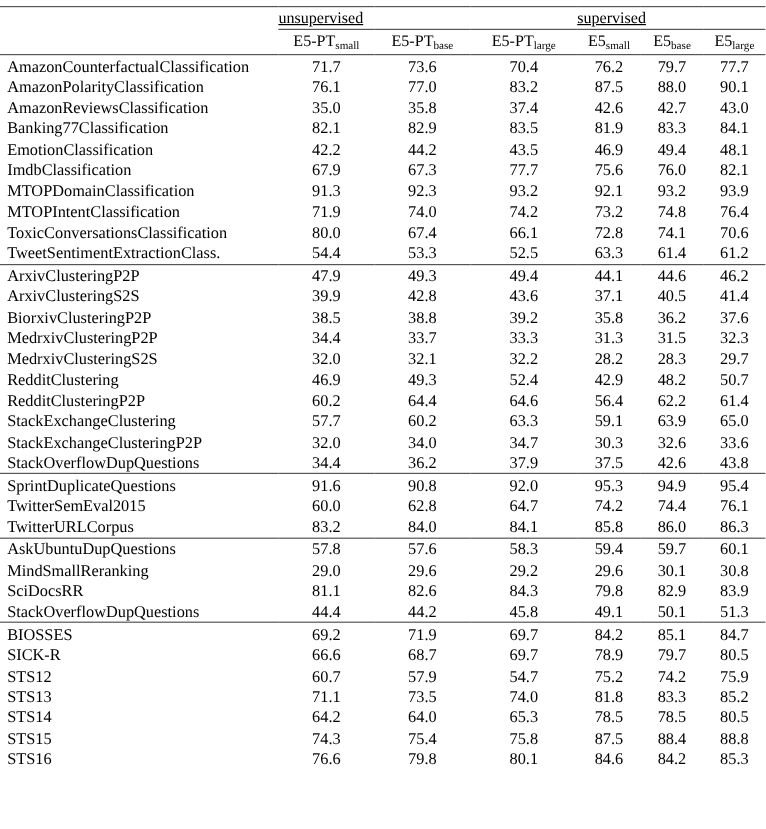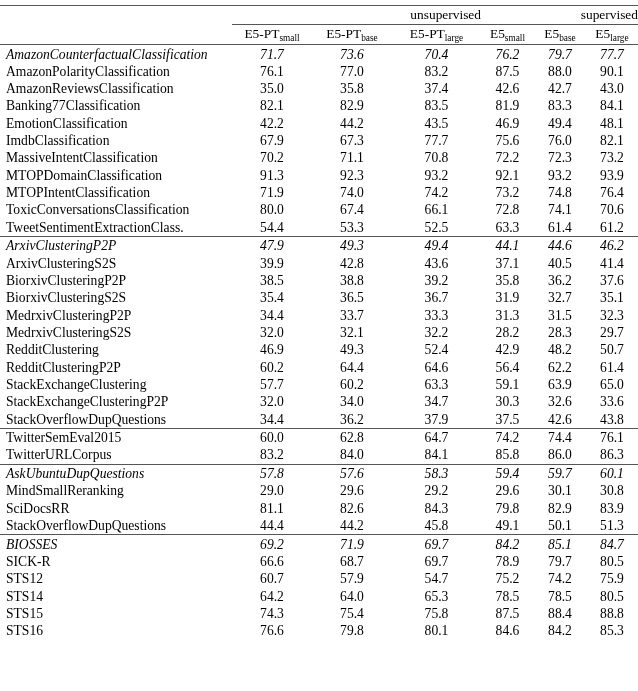--- a/index.html
+++ b/index.html
@@ -40,25 +40,26 @@
     vertical-align: baseline;
   }
 
   
   tr.rule-top > td { border-top: 1.6px solid #555; height: 0; font-size: 0; line-height: 0; }
   tr.rule-header > td { border-top: 1.1px solid #555; height: 0; font-size: 0; line-height: 0; }
   tr.rule-section > td { border-top: 1.1px solid #555; height: 0; font-size: 0; line-height: 0; }
 
   
   tr.group-row th {
-    text-align: right;
+    text-align: left;
     font-size: 13.4px;
     height: 17px;
     line-height: 17px;
     padding-bottom: 1px;
+    text-decoration: underline;
   }
   tr.group-underline td { height: 0; font-size: 0; line-height: 0; padding: 0; }
   tr.group-underline td.gl { border-top: 1.0px solid #555; }
 
   tr.subhead-row th {
     text-align: center;
     font-size: 13.4px;
     height: 18px;
     line-height: 18px;
     white-space: nowrap;
@@ -76,21 +77,21 @@
     font-size: 13.6px;
     white-space: nowrap;
   }
   tr.data-row td.label {
     text-align: left;
     padding-left: 6px;
   }
   tr.data-row td.num {
     text-align: center;
   }
-  tr.data-row.first-of-block td { padding-top: 0.5px; font-style: italic; }
+  tr.data-row.first-of-block td { padding-top: 0.5px; }
 </style>
 </head>
 <body>
 
 <div id="table-wrap">
   <table class="results">
     <colgroup>
       <col class="c-label">
       <col class="c-u1">
       <col class="c-u2">
@@ -173,29 +174,20 @@
         <tr class="data-row">
           <td class="label">ImdbClassification</td>
           <td class="num">67.9</td>
           <td class="num">67.3</td>
           <td class="num">77.7</td>
           <td class="num">75.6</td>
           <td class="num">76.0</td>
           <td class="num">82.1</td>
         </tr>
         <tr class="data-row">
-          <td class="label">MassiveIntentClassification</td>
-          <td class="num">70.2</td>
-          <td class="num">71.1</td>
-          <td class="num">70.8</td>
-          <td class="num">72.2</td>
-          <td class="num">72.3</td>
-          <td class="num">73.2</td>
-        </tr>
-        <tr class="data-row">
           <td class="label">MTOPDomainClassification</td>
           <td class="num">91.3</td>
           <td class="num">92.3</td>
           <td class="num">93.2</td>
           <td class="num">92.1</td>
           <td class="num">93.2</td>
           <td class="num">93.9</td>
         </tr>
         <tr class="data-row">
           <td class="label">MTOPIntentClassification</td>
@@ -248,29 +240,20 @@
         <tr class="data-row">
           <td class="label">BiorxivClusteringP2P</td>
           <td class="num">38.5</td>
           <td class="num">38.8</td>
           <td class="num">39.2</td>
           <td class="num">35.8</td>
           <td class="num">36.2</td>
           <td class="num">37.6</td>
         </tr>
         <tr class="data-row">
-          <td class="label">BiorxivClusteringS2S</td>
-          <td class="num">35.4</td>
-          <td class="num">36.5</td>
-          <td class="num">36.7</td>
-          <td class="num">31.9</td>
-          <td class="num">32.7</td>
-          <td class="num">35.1</td>
-        </tr>
-        <tr class="data-row">
           <td class="label">MedrxivClusteringP2P</td>
           <td class="num">34.4</td>
           <td class="num">33.7</td>
           <td class="num">33.3</td>
           <td class="num">31.3</td>
           <td class="num">31.5</td>
           <td class="num">32.3</td>
         </tr>
         <tr class="data-row">
           <td class="label">MedrxivClusteringS2S</td>
@@ -321,20 +304,29 @@
           <td class="label">StackOverflowDupQuestions</td>
           <td class="num">34.4</td>
           <td class="num">36.2</td>
           <td class="num">37.9</td>
           <td class="num">37.5</td>
           <td class="num">42.6</td>
           <td class="num">43.8</td>
         </tr>
         <tr class="rule-section">
           <td colspan="7"></td>
+        </tr>
+        <tr class="data-row first-of-block">
+          <td class="label">SprintDuplicateQuestions</td>
+          <td class="num">91.6</td>
+          <td class="num">90.8</td>
+          <td class="num">92.0</td>
+          <td class="num">95.3</td>
+          <td class="num">94.9</td>
+          <td class="num">95.4</td>
         </tr>
         <tr class="data-row">
           <td class="label">TwitterSemEval2015</td>
           <td class="num">60.0</td>
           <td class="num">62.8</td>
           <td class="num">64.7</td>
           <td class="num">74.2</td>
           <td class="num">74.4</td>
           <td class="num">76.1</td>
         </tr>
@@ -410,20 +402,29 @@
         <tr class="data-row">
           <td class="label">STS12</td>
           <td class="num">60.7</td>
           <td class="num">57.9</td>
           <td class="num">54.7</td>
           <td class="num">75.2</td>
           <td class="num">74.2</td>
           <td class="num">75.9</td>
         </tr>
         <tr class="data-row">
+          <td class="label">STS13</td>
+          <td class="num">71.1</td>
+          <td class="num">73.5</td>
+          <td class="num">74.0</td>
+          <td class="num">81.8</td>
+          <td class="num">83.3</td>
+          <td class="num">85.2</td>
+        </tr>
+        <tr class="data-row">
           <td class="label">STS14</td>
           <td class="num">64.2</td>
           <td class="num">64.0</td>
           <td class="num">65.3</td>
           <td class="num">78.5</td>
           <td class="num">78.5</td>
           <td class="num">80.5</td>
         </tr>
         <tr class="data-row">
           <td class="label">STS15</td>

